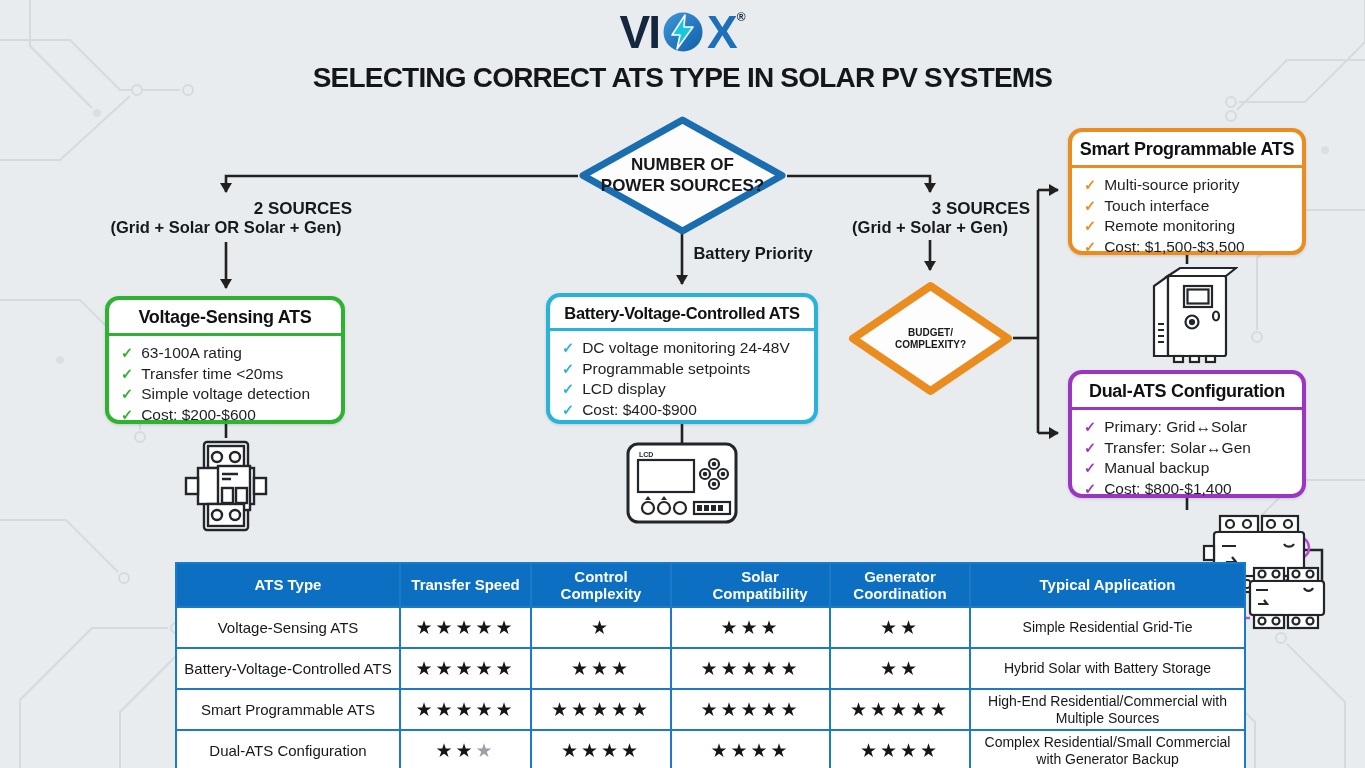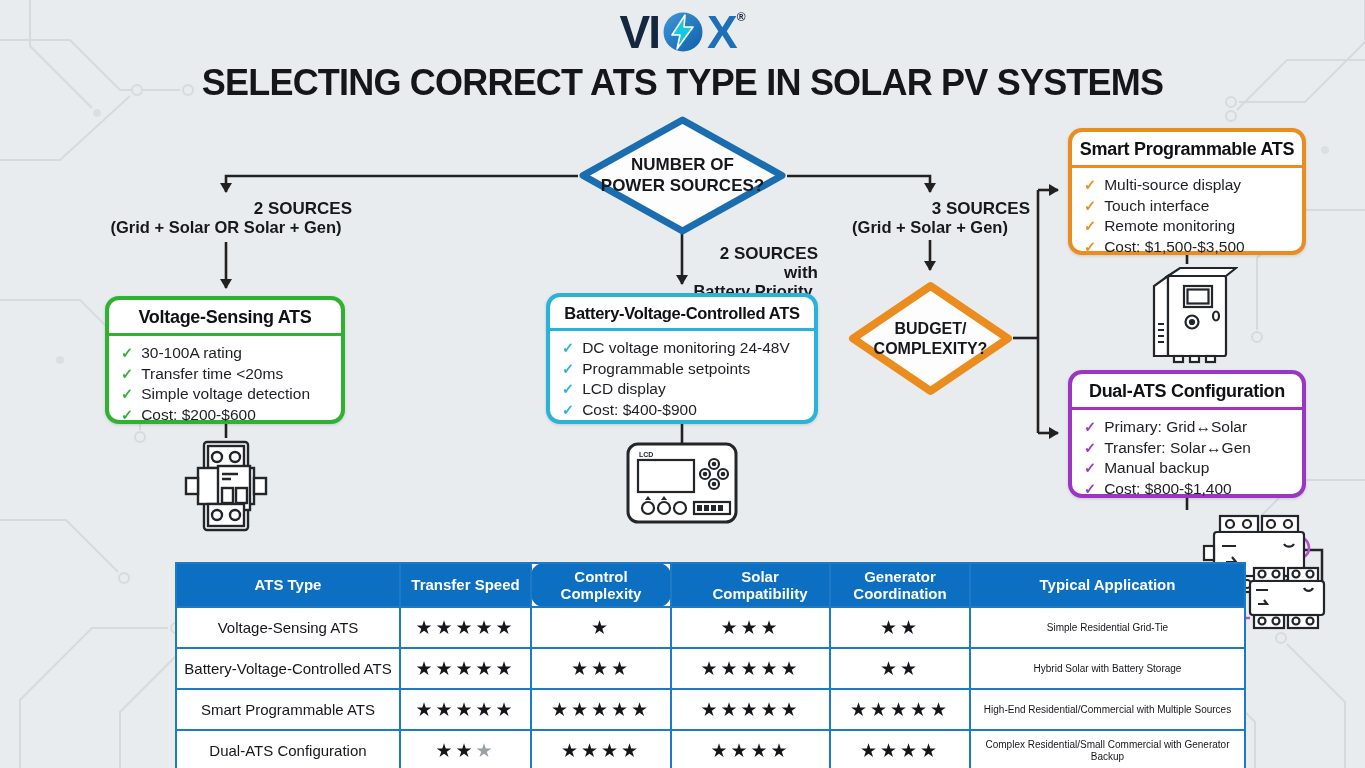--- a/index.html
+++ b/index.html
@@ -13,31 +13,31 @@
 
   
   .brand{position:absolute;top:6px;left:0;width:100%;display:flex;align-items:center;justify-content:center;gap:1px;height:52px;}
   .logo-vi,.logo-x{font-size:46px;font-weight:bold;letter-spacing:-2px;line-height:1;}
   .logo-vi{color:#14273e;}
   .logo-x{color:#1d70b8;}
   .logo-o{display:flex;align-items:center;margin:0 2px;}
   .logo-reg{font-size:12px;color:#14273e;align-self:flex-start;margin-top:4px;font-weight:bold;}
 
   h1{position:absolute;top:62px;left:0;width:100%;margin:0;text-align:center;
-     font-size:36px;font-weight:bold;letter-spacing:-.8px;color:#15161a;}
+     font-size:28px;font-weight:bold;letter-spacing:-.8px;color:#15161a;}
 
   
   .diamond{position:absolute;}
   .diamond svg{position:absolute;left:0;top:0;overflow:visible;}
   .d-label{position:absolute;inset:0;display:flex;flex-direction:column;align-items:center;justify-content:center;
     font-weight:bold;color:#17181c;text-align:center;line-height:1.2;}
   #diamond1{left:578px;top:115px;width:209px;height:121px;}
   #diamond1 .d-label{font-size:17px;}
   #diamond2{left:848px;top:281px;width:165px;height:115px;}
-  #diamond2 .d-label{font-size:16px;}
+  #diamond2 .d-label{font-size:10px;}
 
   
   .branch{position:absolute;text-align:center;font-weight:bold;color:#17181c;line-height:1.12;}
   .branch .l1{display:block;font-size:17px;text-align:right;}
   .branch .l2{display:block;font-size:16.5px;}
   #branch-left{left:100px;top:199px;width:252px;}
   #branch-middle{left:688px;top:244px;width:130px;}
   #branch-right{left:830px;top:199px;width:200px;}
 
   
@@ -64,21 +64,21 @@
   th{background:var(--table-header-blue,#0d6fc2);color:#fff;font-size:15px;font-weight:bold;
      border:2px solid var(--table-border-blue,#1d7ac6);padding:2px;line-height:1.15;}
   th + th{border-left-color:#a8d2f2;}
   td{border:2px solid var(--table-border-blue,#1d7ac6);text-align:center;font-size:15px;
      color:#15171c;padding:2px 6px;line-height:1.15;}
   thead tr{height:44px;}
   tbody tr{height:41px;}
   .stars{font-size:19px;letter-spacing:3px;color:#15161a;white-space:nowrap;}
   .star{display:inline;}
   .star.muted{color:var(--muted-star,#9aa0a6);}
-  .c-app{font-size:10px;}
+  .c-app{font-size:14px;}
 </style>
 </head>
 <body>
 
 <div class="stage">
 
   <svg id="bg-left" class="bg-svg" width="360" height="768" viewBox="0 0 360 768" fill="none" stroke="#ccd1d7" stroke-width="2">
     <path d="M-10,40 H70 L120,90 H180"></path>
       <circle cx="188" cy="90" r="5" fill="#e9ecee"></circle>
     <path d="M-10,160 H60 L130,96"></path>
@@ -174,34 +174,33 @@
       <span>BUDGET/</span>
       <span>COMPLEXITY?</span>
     </div>
   </div>
 
   <div class="branch" id="branch-left">
     <span class="l1">2 SOURCES</span>
     <span class="l2">(Grid + Solar OR Solar + Gen)</span>
   </div>
   <div class="branch" id="branch-middle">
-    <span class="l1">2 SOURCES with</span>
     <span class="l2">Battery Priority</span>
   </div>
   <div class="branch" id="branch-right">
     <span class="l1">3 SOURCES</span>
     <span class="l2">(Grid + Solar + Gen)</span>
   </div>
 
   <div class="fbox" id="box-voltage" style="--accent: #2db32f;">
     <div class="fbox-title">Voltage-Sensing ATS</div>
     <ul class="fbox-list">
         <li>
           <span class="check">✓</span>
-          <span>30-100A rating</span>
+          <span>63-100A rating</span>
         </li>
         <li>
           <span class="check">✓</span>
           <span>Transfer time &lt;20ms</span>
         </li>
         <li>
           <span class="check">✓</span>
           <span>Simple voltage detection</span>
         </li>
         <li>
@@ -229,21 +228,21 @@
           <span class="check">✓</span>
           <span>Cost: $400-$900</span>
         </li>
       </ul>
   </div>
   <div class="fbox" id="box-smart" style="--accent: #ea8c1e;">
     <div class="fbox-title">Smart Programmable ATS</div>
     <ul class="fbox-list">
         <li>
           <span class="check">✓</span>
-          <span>Multi-source display</span>
+          <span>Multi-source priority</span>
         </li>
         <li>
           <span class="check">✓</span>
           <span>Touch interface</span>
         </li>
         <li>
           <span class="check">✓</span>
           <span>Remote monitoring</span>
         </li>
         <li>
@@ -377,21 +376,21 @@
       </g>
     </svg>
   </div>
 
   <div id="table-wrap">
     <table>
       <thead>
           <tr>
             <th style="width: 218px;">ATS Type</th>
             <th style="width: 125px;">Transfer Speed</th>
-            <th style="width: 134px; border-radius: 13px;">Control Complexity</th>
+            <th style="width: 134px;">Control Complexity</th>
             <th style="width: 134px; padding-left: 21px;">Solar Compatibility</th>
             <th style="width: 134px;">Generator Coordination</th>
             <th style="width: 269px;">Typical Application</th>
           </tr>
         </thead>
       <tbody>
           <tr>
             <td>Voltage-Sensing ATS</td>
             <td><span class="stars"><span class="star">★</span><span class="star">★</span><span class="star">★</span><span class="star">★</span><span class="star">★</span></span></td>
             <td><span class="stars"><span class="star">★</span></span></td>

